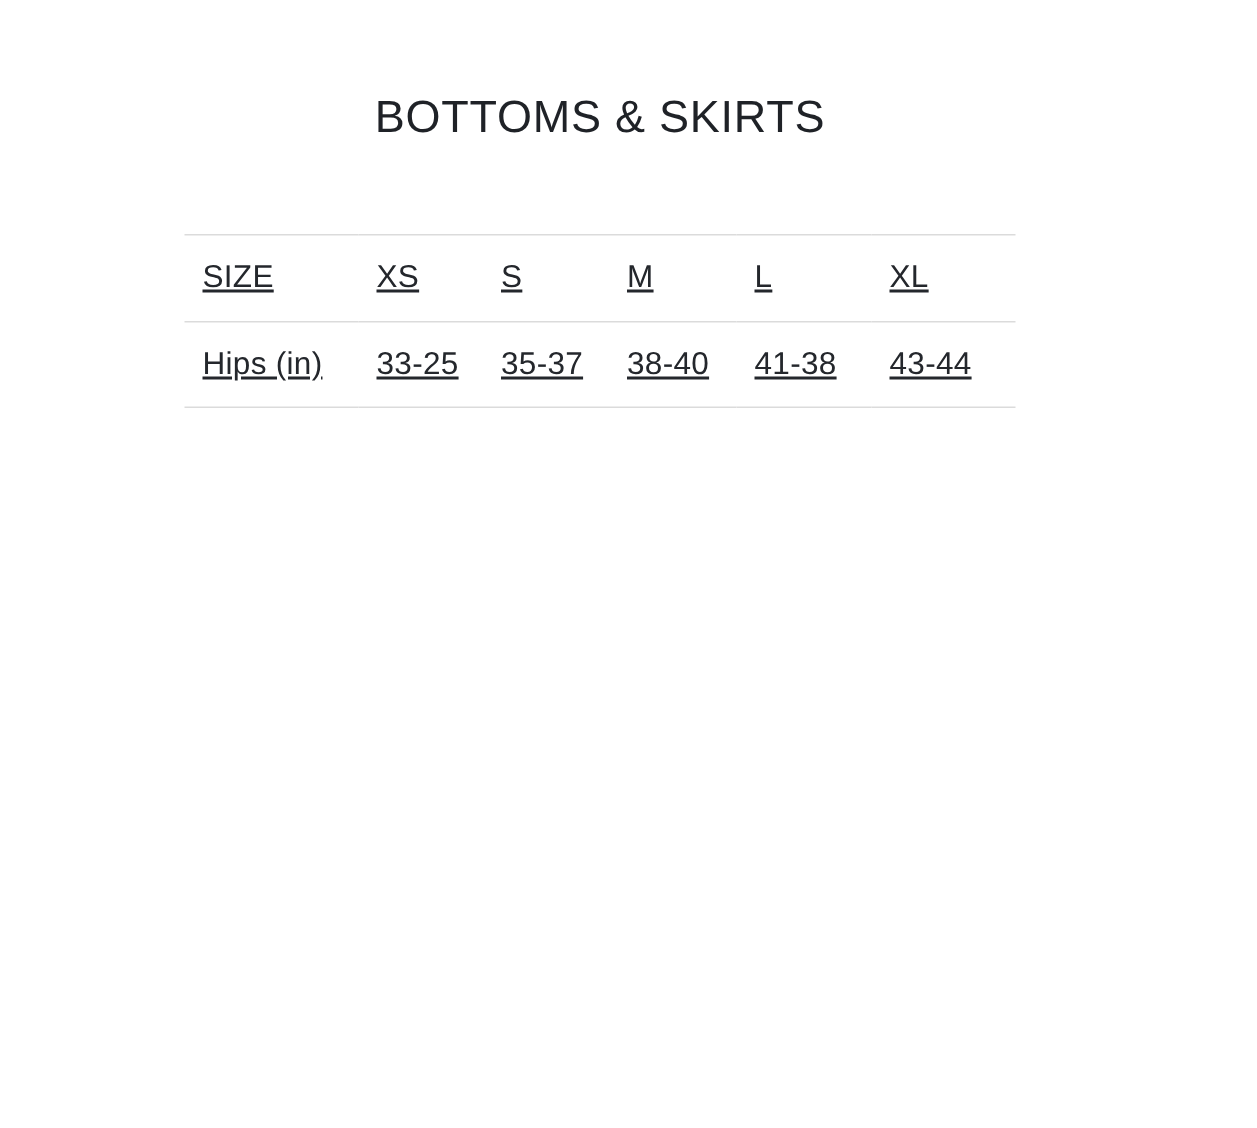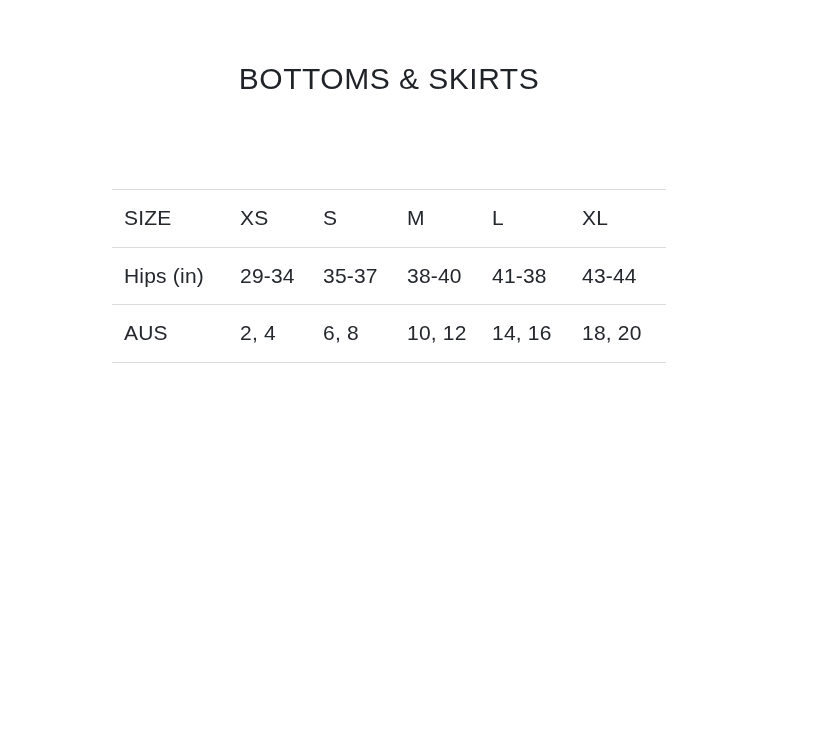--- a/index.html
+++ b/index.html
@@ -11,40 +11,41 @@
     position: relative;
     width: 838px;
     height: 752px;
     background: #ffffff;
     font-family: "Liberation Sans", sans-serif;
     color: #24272c;
     overflow: hidden;
   }
   .content {
     position: absolute;
-    left: 112px;
+    left: 123px;
     top: 0;
     width: 554px;
   }
   .page-title {
     margin: 0;
     padding-top: 63px;
     font-size: 30px;
     line-height: 32px;
     font-weight: 400;
     letter-spacing: 0.5px;
     text-align: center;
     color: #1f2227;
     white-space: nowrap;
   }
   table.size-chart {
-    margin-top: 94px;
+    margin-top: 61px;
     width: 554px;
     border-collapse: collapse;
     table-layout: fixed;
+    text-decoration: underline;
   }
   table.size-chart th,
   table.size-chart td {
     height: 56.5px;
     padding: 0 0 0 12px;
     text-align: left;
     vertical-align: middle;
     font-size: 21px;
     font-weight: 400;
     letter-spacing: 0.2px;
@@ -86,30 +87,22 @@
             <th>XS</th>
             <th>S</th>
             <th>M</th>
             <th>L</th>
             <th>XL</th>
           </tr>
       </thead>
       <tbody>
           <tr>
             <th>Hips (in)</th>
-            <td>29-34</td>
+            <td>33-25</td>
             <td>35-37</td>
             <td>38-40</td>
             <td>41-38</td>
             <td>43-44</td>
-          </tr>
-          <tr>
-            <th>AUS</th>
-            <td>2, 4</td>
-            <td>6, 8</td>
-            <td>10, 12</td>
-            <td>14, 16</td>
-            <td>18, 20</td>
           </tr>
         </tbody>
     </table>
   </div>
 </div>
 
 </body></html>

